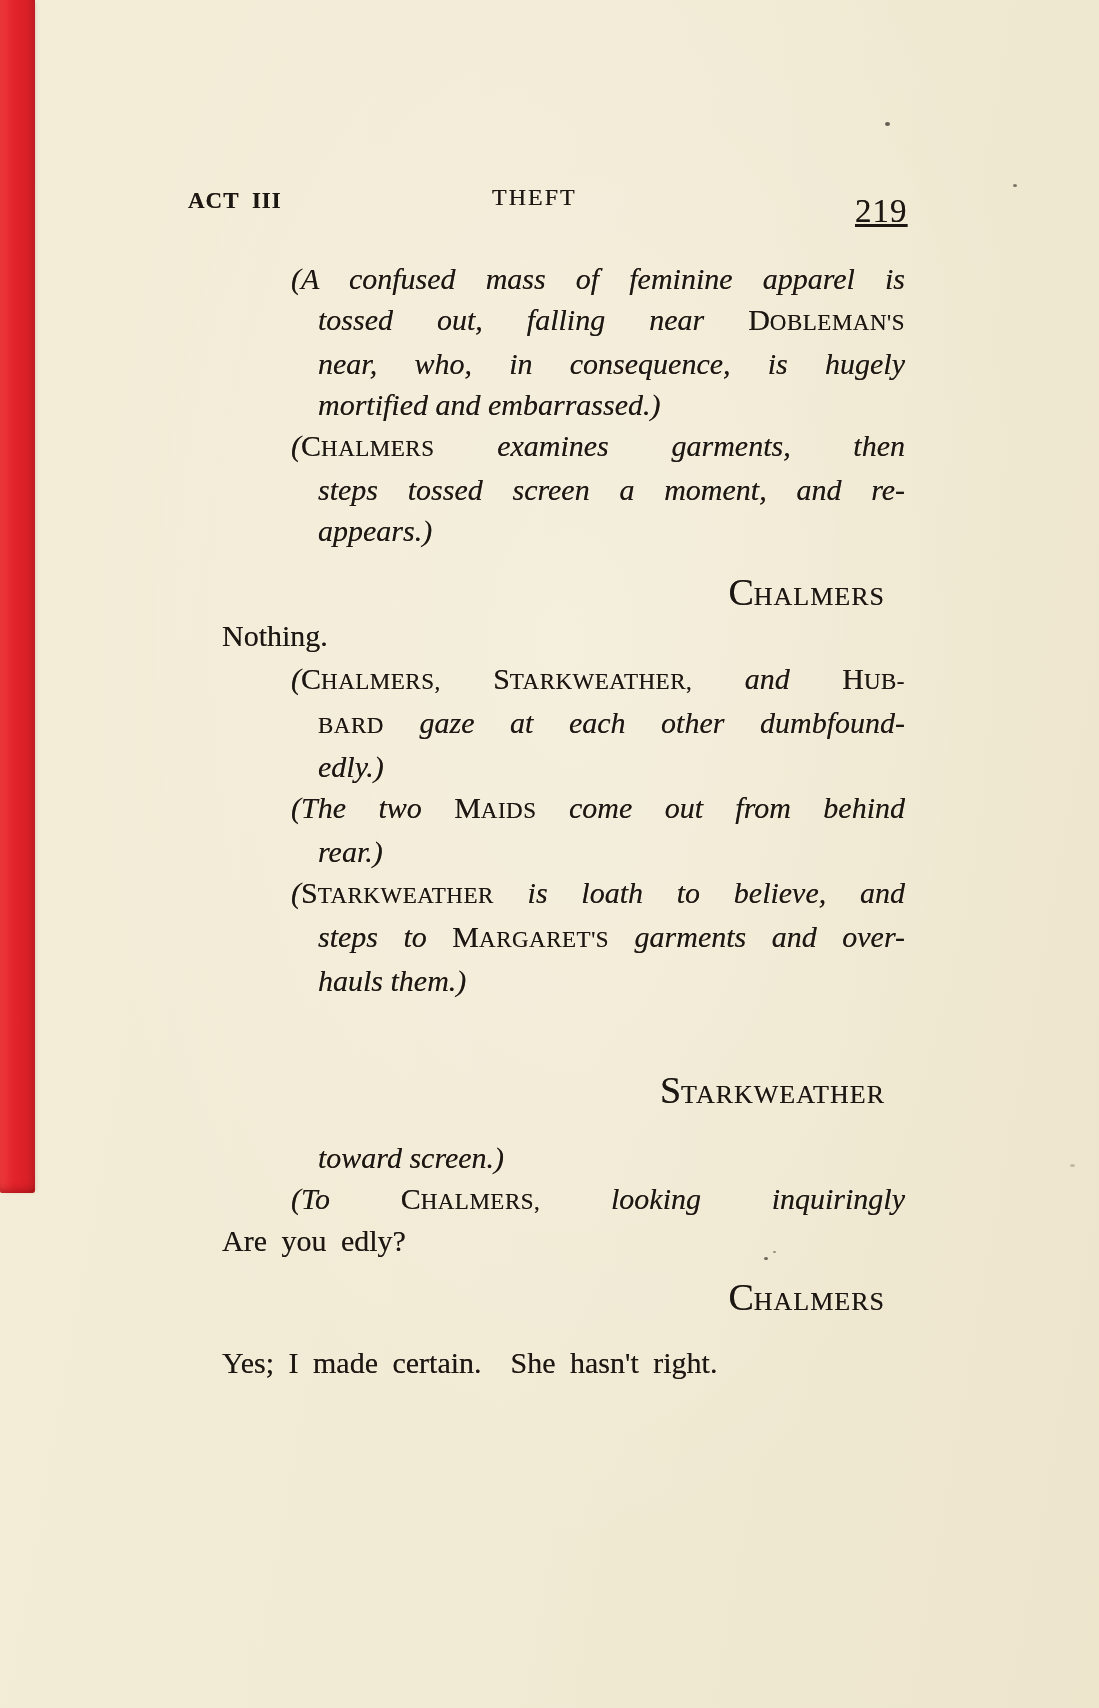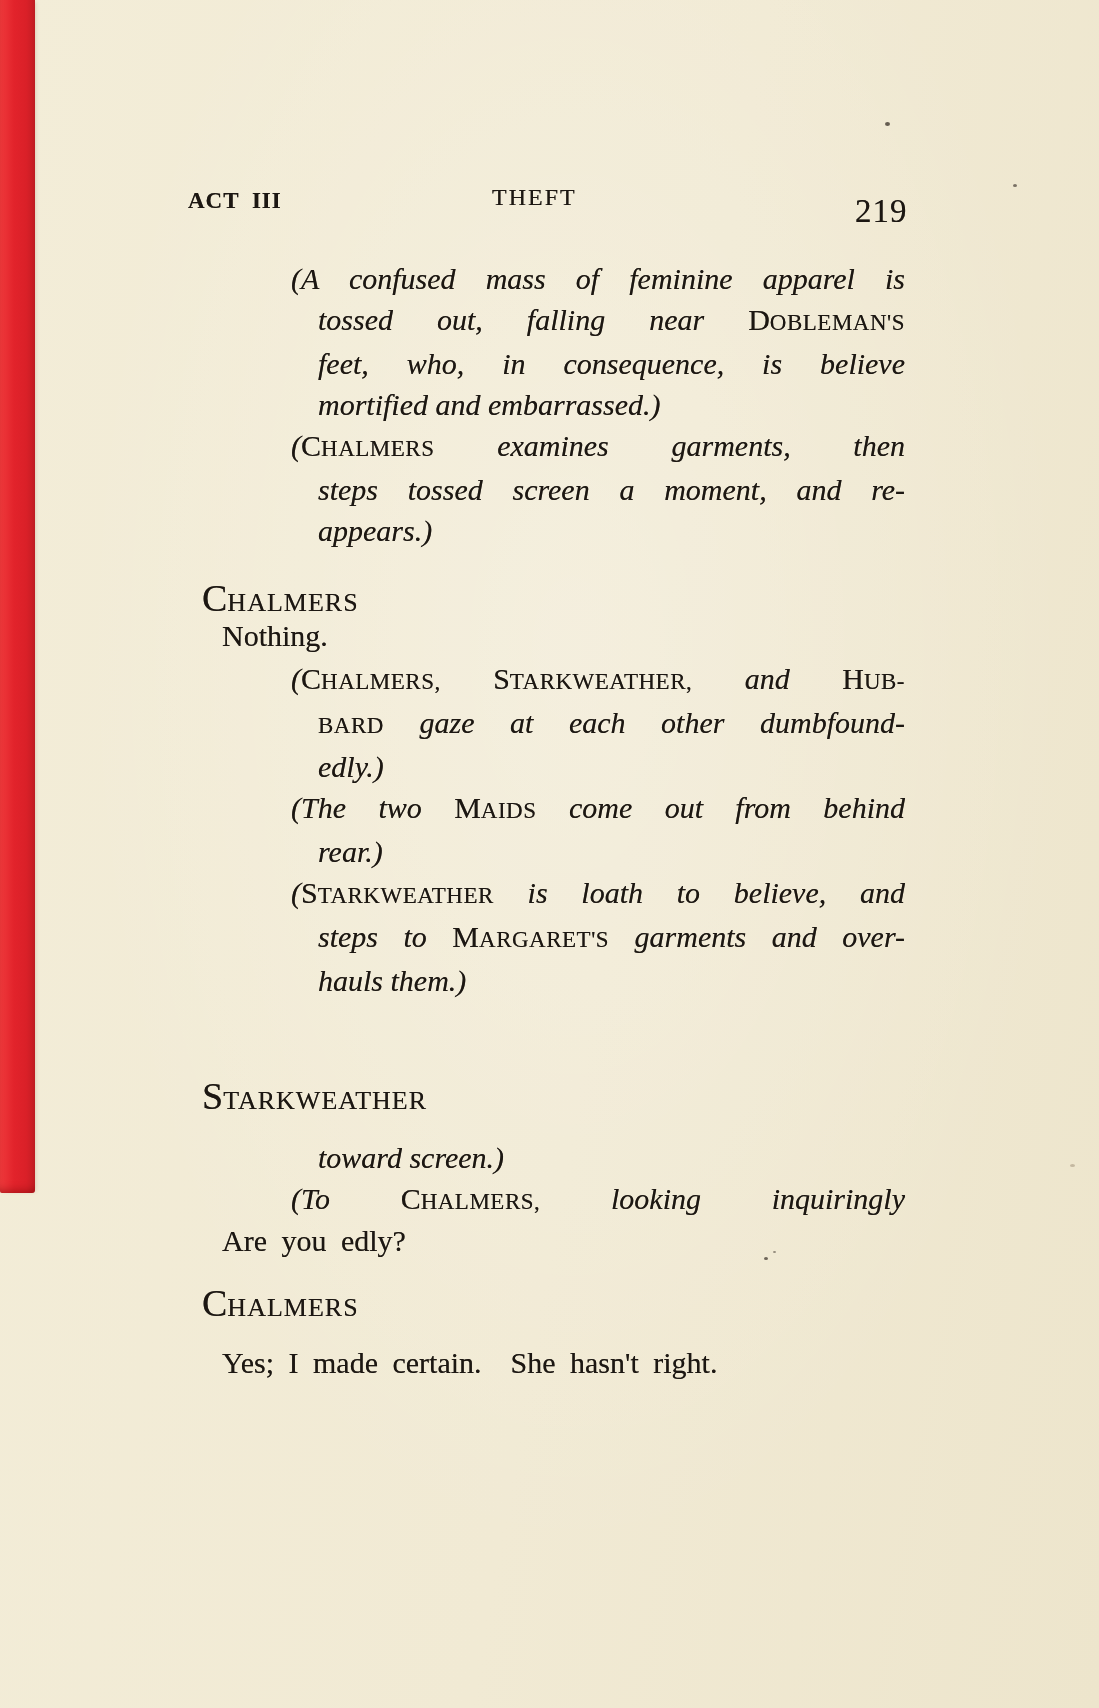--- a/index.html
+++ b/index.html
@@ -17,32 +17,32 @@
   .ribbon{
     position:absolute;left:0;top:0;width:35px;height:1193px;
     background:linear-gradient(90deg,#ef3a3c 0%,#e2232b 40%,#da2028 75%,#c31d24 100%);
     border-radius:0 0 3px 2px;
     box-shadow:inset 0 -7px 9px -5px rgba(120,8,10,.55), 2px 0 4px -2px rgba(120,60,30,.25);
   }
   .ink{color:#1c1712;text-shadow:0 0 .5px rgba(28,23,18,.65);}
   
   .hdr-act{position:absolute;left:188px;top:188px;font-size:23px;font-weight:bold;letter-spacing:1px;word-spacing:6px;}
   .hdr-title{position:absolute;left:492px;top:184px;font-size:24px;letter-spacing:2px;}
-  .hdr-num{position:absolute;left:855px;top:193px;font-size:33px;letter-spacing:1px;}
+  .hdr-num{position:absolute;left:855px;top:193px;font-size:33px;letter-spacing:1px;text-decoration:underline;}
   
   .content{position:absolute;left:222px;top:0;width:683px;font-size:30px;line-height:41px;}
   .block{position:absolute;left:0;right:0;}
   .b1{top:258px;} .b2{top:576px;} .b3{top:615px;} .b4{top:658px;} .b5{top:1074px;}
   .b6{top:1137px;} .b7{top:1220px;} .b8{top:1281px;} .b9{top:1342px;}
   .sd .line{font-style:italic;}
   .line.first{padding-left:69px;}
   .line.cont{padding-left:96px;}
   .line.just{text-align:justify;text-align-last:justify;}
   .dialogue{white-space:pre-wrap;word-spacing:7px;}
-  .heading{text-align:left;transform:translateX(-20px);font-style:normal;line-height:44px;}
+  .heading{text-align:right;transform:translateX(-20px);font-style:normal;line-height:32px;}
   .k-i{font-style:italic;}
   .k-rc{font-style:normal;font-size:30px;}
   .k-sc{font-style:normal;font-size:23px;letter-spacing:.5px;}
   .k-hc{font-size:38px;}
   .k-hs{font-size:26px;letter-spacing:1px;}
   
   .speck{position:absolute;border-radius:50%;}
   .sp1{left:885px;top:122px;width:5px;height:4px;background:#4c443a;opacity:.85;}
   .sp2{left:1013px;top:184px;width:4px;height:3px;background:#5d544a;opacity:.8;}
   .sp3{left:764px;top:1257px;width:4px;height:3px;background:#4c443a;opacity:.8;}
@@ -58,21 +58,21 @@
   <header>
     <span class="hdr-act ink">ACT III</span>
     <span class="hdr-title ink">THEFT</span>
     <span class="hdr-num ink">219</span>
   </header>
 
   <main class="content ink">
     <div class="block sd b1">
         <div class="line first just"><span class="k-i">(A confused mass of feminine apparel is</span></div>
         <div class="line cont just"><span class="k-i">tossed out, falling near </span><span class="k-rc">D</span><span class="k-sc">OBLEMAN'S</span></div>
-        <div class="line cont just"><span class="k-i">feet, who, in consequence, is believe</span></div>
+        <div class="line cont just"><span class="k-i">near, who, in consequence, is hugely</span></div>
         <div class="line cont"><span class="k-i">mortified and embarrassed.)</span></div>
         <div class="line first just"><span class="k-i">(</span><span class="k-rc">C</span><span class="k-sc">HALMERS</span><span class="k-i"> examines garments, then</span></div>
         <div class="line cont just"><span class="k-i">steps tossed screen a moment, and re-</span></div>
         <div class="line cont"><span class="k-i">appears.)</span></div>
       </div>
     <div class="block heading b2"><span class="k-hc">C</span><span class="k-hs">HALMERS</span></div>
     <div class="block dialogue b3">Nothing.</div>
     <div class="block sd b4">
         <div class="line first just"><span class="k-i">(</span><span class="k-rc">C</span><span class="k-sc">HALMERS,</span><span class="k-i"> </span><span class="k-rc">S</span><span class="k-sc">TARKWEATHER,</span><span class="k-i"> and </span><span class="k-rc">H</span><span class="k-sc">UB-</span></div>
         <div class="line cont just"><span class="k-sc">BARD</span><span class="k-i"> gaze at each other dumbfound-</span></div>

